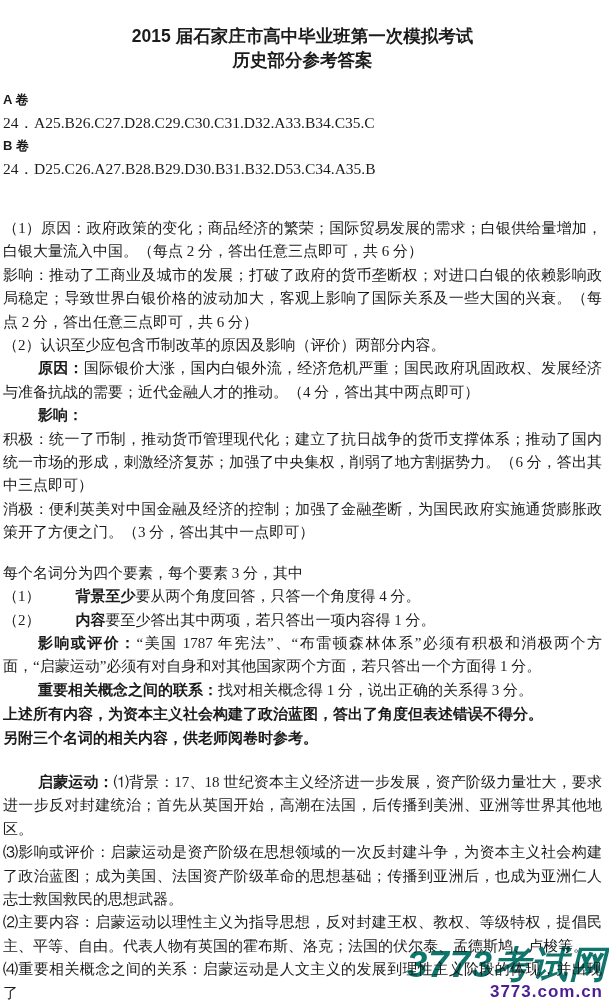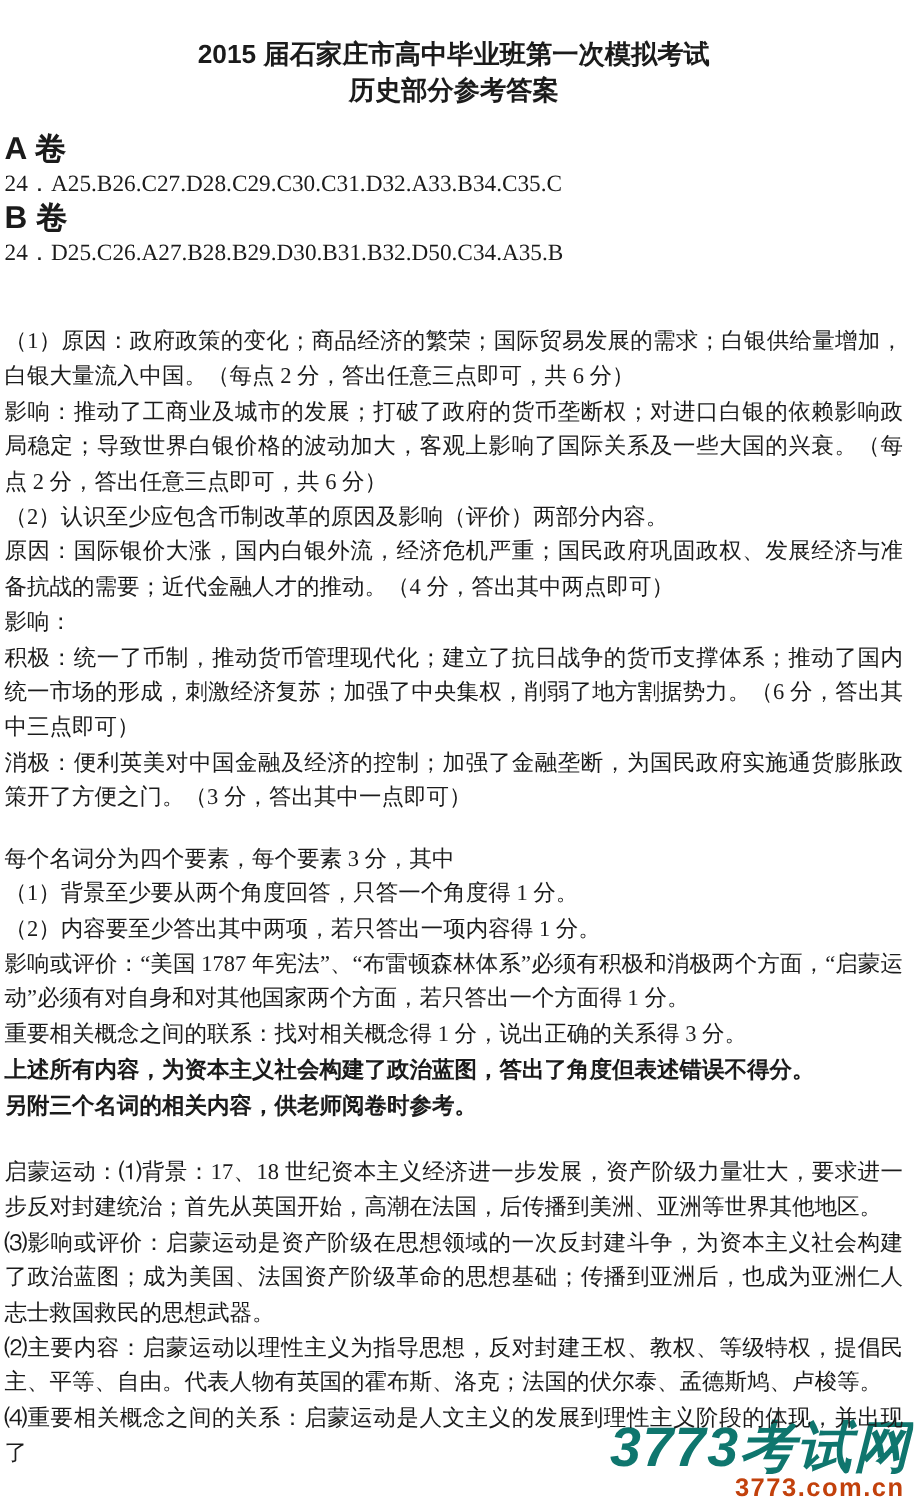--- a/index.html
+++ b/index.html
@@ -26,21 +26,21 @@
     font-weight: bold;
     font-style: italic;
     letter-spacing: 1px;
     color: #0f766e;
     line-height: 38px;
   }
   .wm-url {
     font-size: 17px;
     font-weight: bold;
     letter-spacing: 1px;
-    color: #c2410c;
+    color: #4c1d95;
     line-height: 18px;
     margin-top: -1px;
     padding-right: 4px;
   }
   .content {
     position: relative;
     z-index: 1;
     padding: 8px 7px 0 3px;
   }
   .title {
@@ -48,36 +48,36 @@
     text-align: center;
     font-family: "Liberation Sans", "DejaVu Sans", sans-serif;
     font-weight: bold;
     font-size: 17.5px;
     line-height: 24px;
   }
   .title .tline { display: block; }
   .paper-label {
     font-family: "Liberation Sans", "DejaVu Sans", sans-serif;
     font-weight: bold;
-    font-size: 21px;
+    font-size: 13px;
     line-height: 23px;
   }
   .ansrow {
     display: flex;
     font-size: 15.5px;
     line-height: 23px;
     white-space: nowrap;
   }
   p.body {
     margin: 0;
     font-size: 15px;
     line-height: 23.4px;
     text-align: justify;
   }
-  .lbl { font-weight: normal; }
+  .lbl { font-weight: bold; margin-left: 35px; }
   .bold-line {
     font-weight: bold;
     font-family: "Liberation Sans", "DejaVu Sans", sans-serif;
   }
   .sec-40 { margin-top: 37px; }
   .sec-41 { margin-top: 17px; }
   .note-1 { margin-top: 20px; }
   .note-2 { margin-top: 23px; }
   .sec-enl { margin-top: 22px; }
 </style>
@@ -118,38 +118,38 @@
     <div class="ansrow">
       <span>24．D</span>
       <span>25.C</span>
       <span>26.A</span>
       <span>27.B</span>
       <span>28.B</span>
       <span>29.D</span>
       <span>30.B</span>
       <span>31.B</span>
       <span>32.D</span>
-      <span>50.C</span>
+      <span>53.C</span>
       <span>34.A</span>
       <span>35.B</span>
     </div>
 
     <div class="sec-40">
       <p class="body">（1）原因：政府政策的变化；商品经济的繁荣；国际贸易发展的需求；白银供给量增加，白银大量流入中国。（每点 2 分，答出任意三点即可，共 6 分）</p>
       <p class="body">影响：推动了工商业及城市的发展；打破了政府的货币垄断权；对进口白银的依赖影响政局稳定；导致世界白银价格的波动加大，客观上影响了国际关系及一些大国的兴衰。（每点 2 分，答出任意三点即可，共 6 分）</p>
       <p class="body">（2）认识至少应包含币制改革的原因及影响（评价）两部分内容。</p>
       <p class="body"><span class="lbl">原因：</span><span>国际银价大涨，国内白银外流，经济危机严重；国民政府巩固政权、发展经济与准备抗战的需要；近代金融人才的推动。（4 分，答出其中两点即可）</span></p>
       <p class="body"><span class="lbl">影响：</span></p>
       <p class="body">积极：统一了币制，推动货币管理现代化；建立了抗日战争的货币支撑体系；推动了国内统一市场的形成，刺激经济复苏；加强了中央集权，削弱了地方割据势力。（6 分，答出其中三点即可）</p>
       <p class="body">消极：便利英美对中国金融及经济的控制；加强了金融垄断，为国民政府实施通货膨胀政策开了方便之门。（3 分，答出其中一点即可）</p>
     </div>
 
     <div class="sec-41">
       <p class="body">每个名词分为四个要素，每个要素 3 分，其中</p>
-      <p class="body"><span>（1）</span><span class="lbl">背景至少</span><span>要从两个角度回答，只答一个角度得 1 分。</span></p>
+      <p class="body"><span>（1）</span><span class="lbl">背景至少</span><span>要从两个角度回答，只答一个角度得 4 分。</span></p>
       <p class="body"><span>（2）</span><span class="lbl">内容</span><span>要至少答出其中两项，若只答出一项内容得 1 分。</span></p>
       <p class="body"><span class="lbl">影响或评价：</span><span>“美国 1787 年宪法”、“布雷顿森林体系”必须有积极和消极两个方面，“启蒙运动”必须有对自身和对其他国家两个方面，若只答出一个方面得 1 分。</span></p>
       <p class="body"><span class="lbl">重要相关概念之间的联系：</span><span>找对相关概念得 1 分，说出正确的关系得 3 分。</span></p>
       <p class="body bold-line note-1">上述所有内容，为资本主义社会构建了政治蓝图，答出了角度但表述错误不得分。</p>
       <p class="body bold-line note-2">另附三个名词的相关内容，供老师阅卷时参考。</p>
     </div>
 
     <div class="sec-enl">
       <p class="body"><span class="lbl">启蒙运动：</span><span>⑴背景：17、18 世纪资本主义经济进一步发展，资产阶级力量壮大，要求进一步反对封建统治；首先从英国开始，高潮在法国，后传播到美洲、亚洲等世界其他地区。</span></p>
       <p class="body">⑶影响或评价：启蒙运动是资产阶级在思想领域的一次反封建斗争，为资本主义社会构建了政治蓝图；成为美国、法国资产阶级革命的思想基础；传播到亚洲后，也成为亚洲仁人志士救国救民的思想武器。</p>

